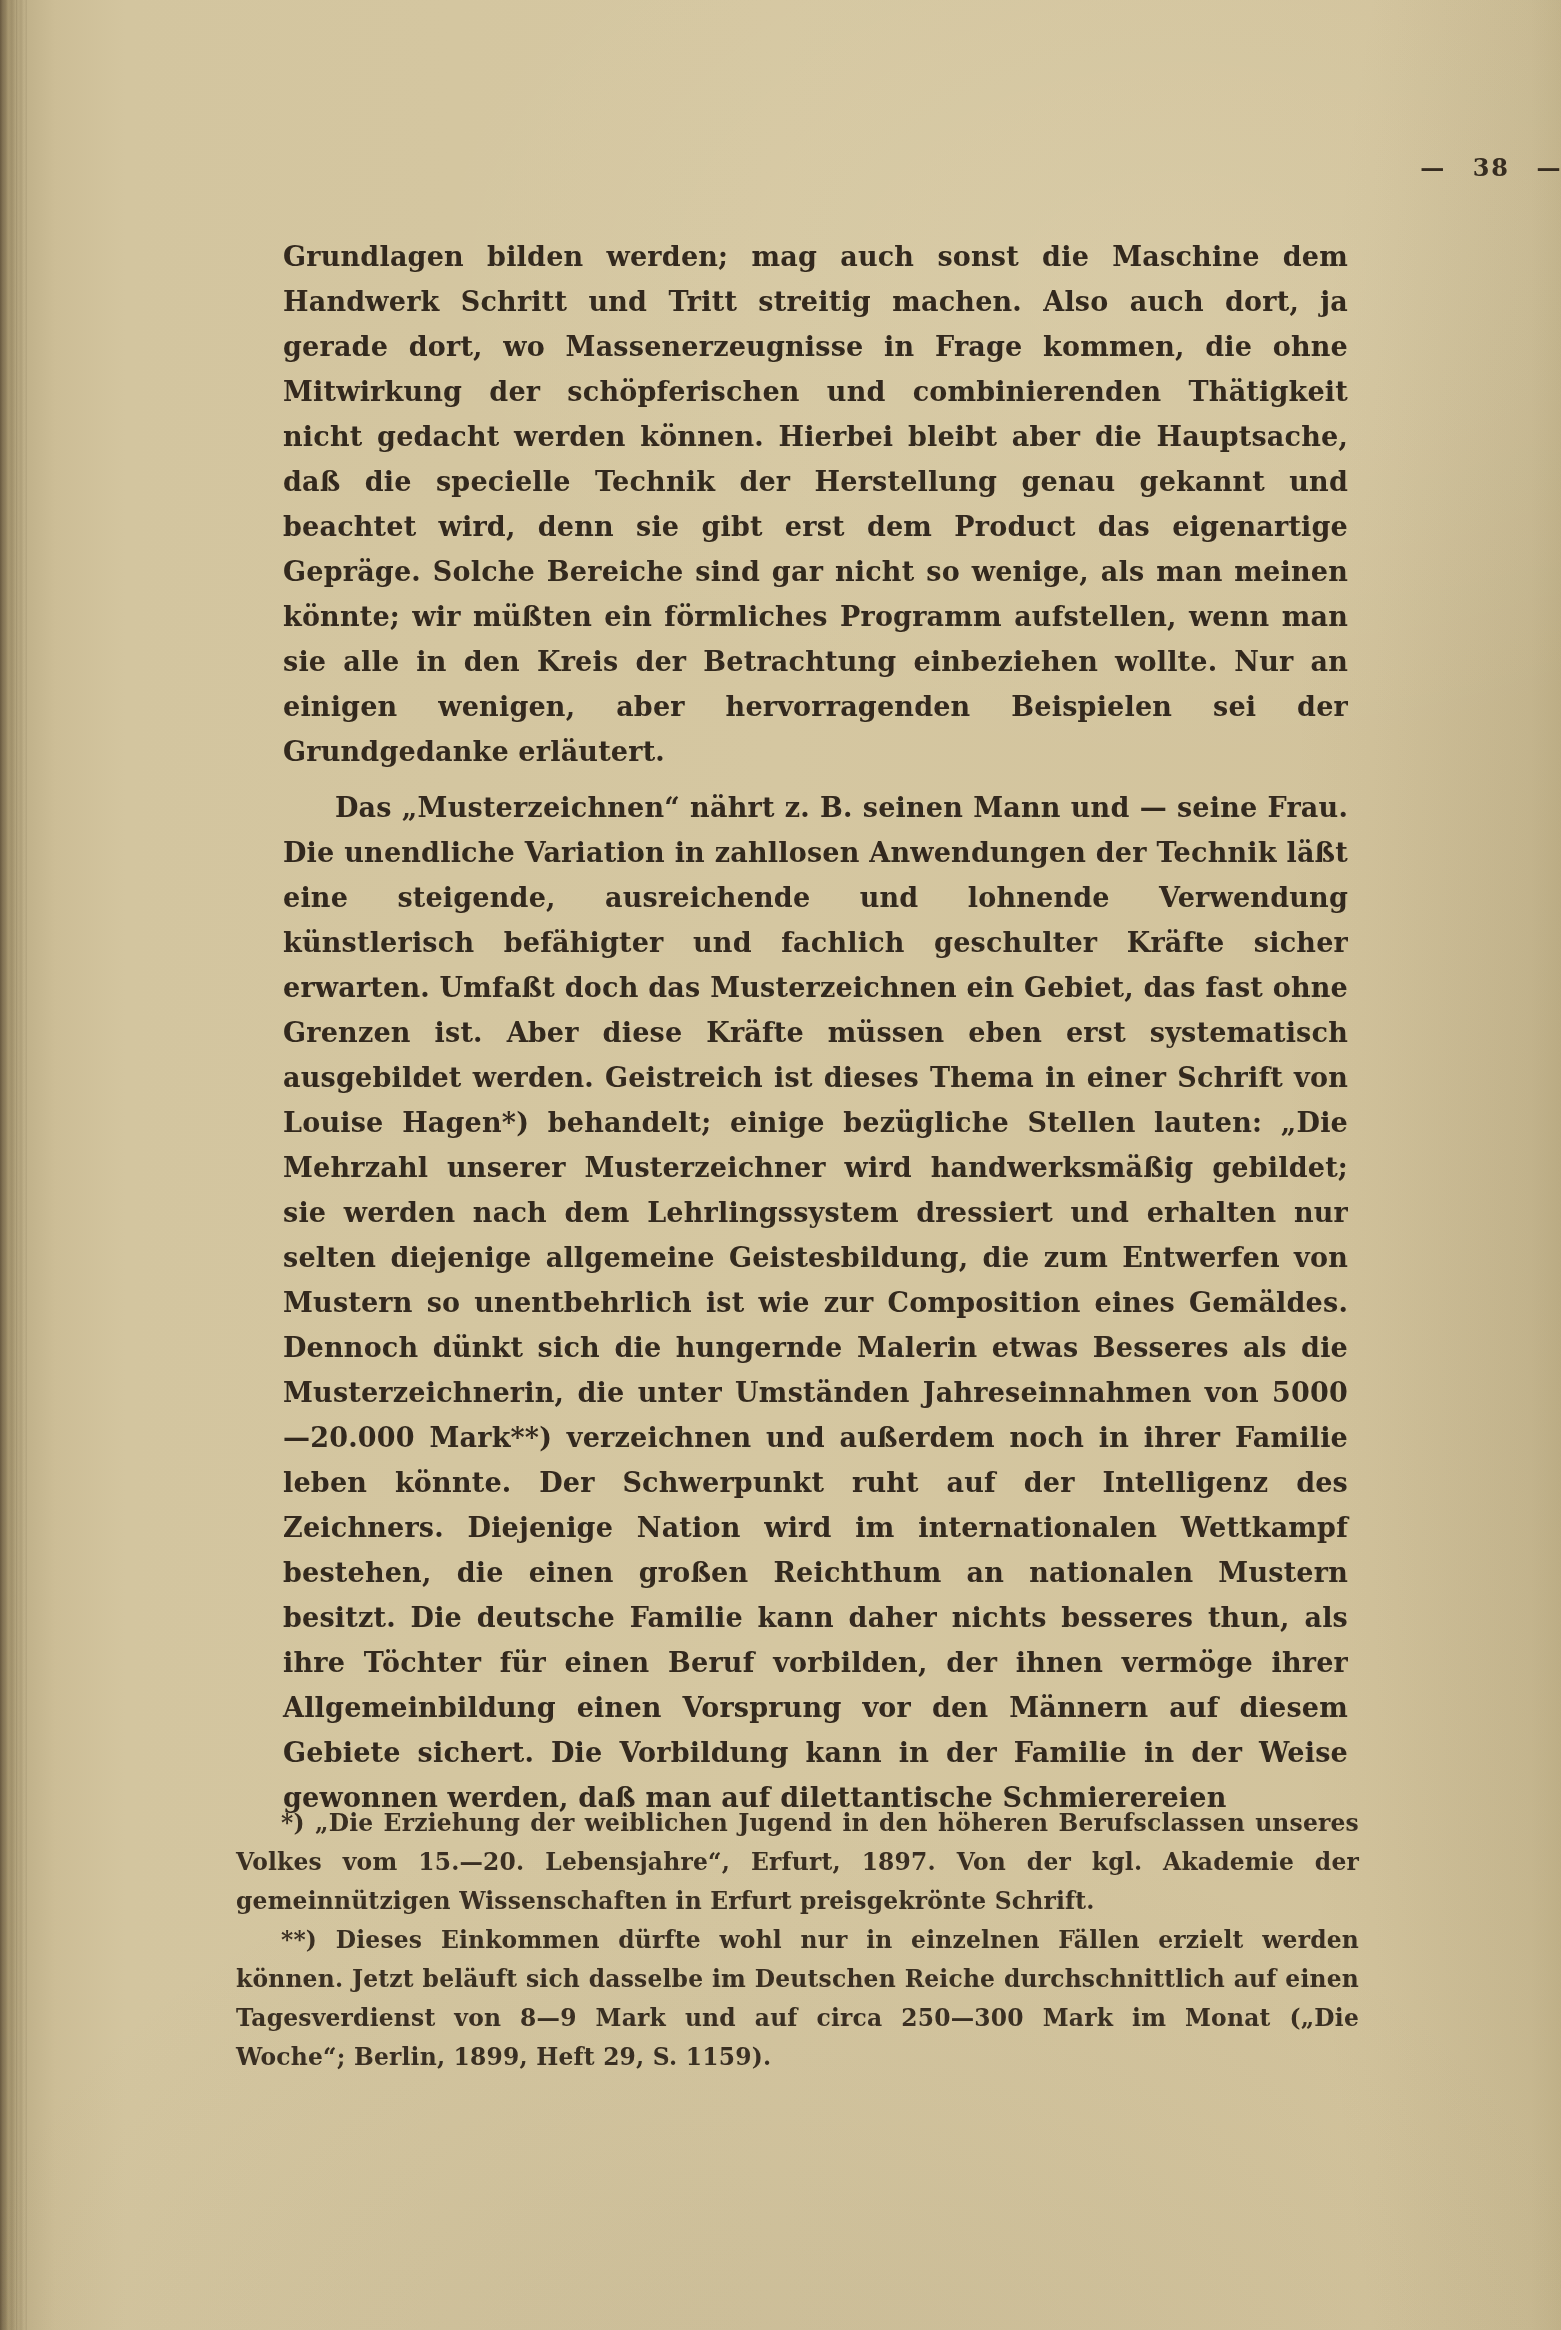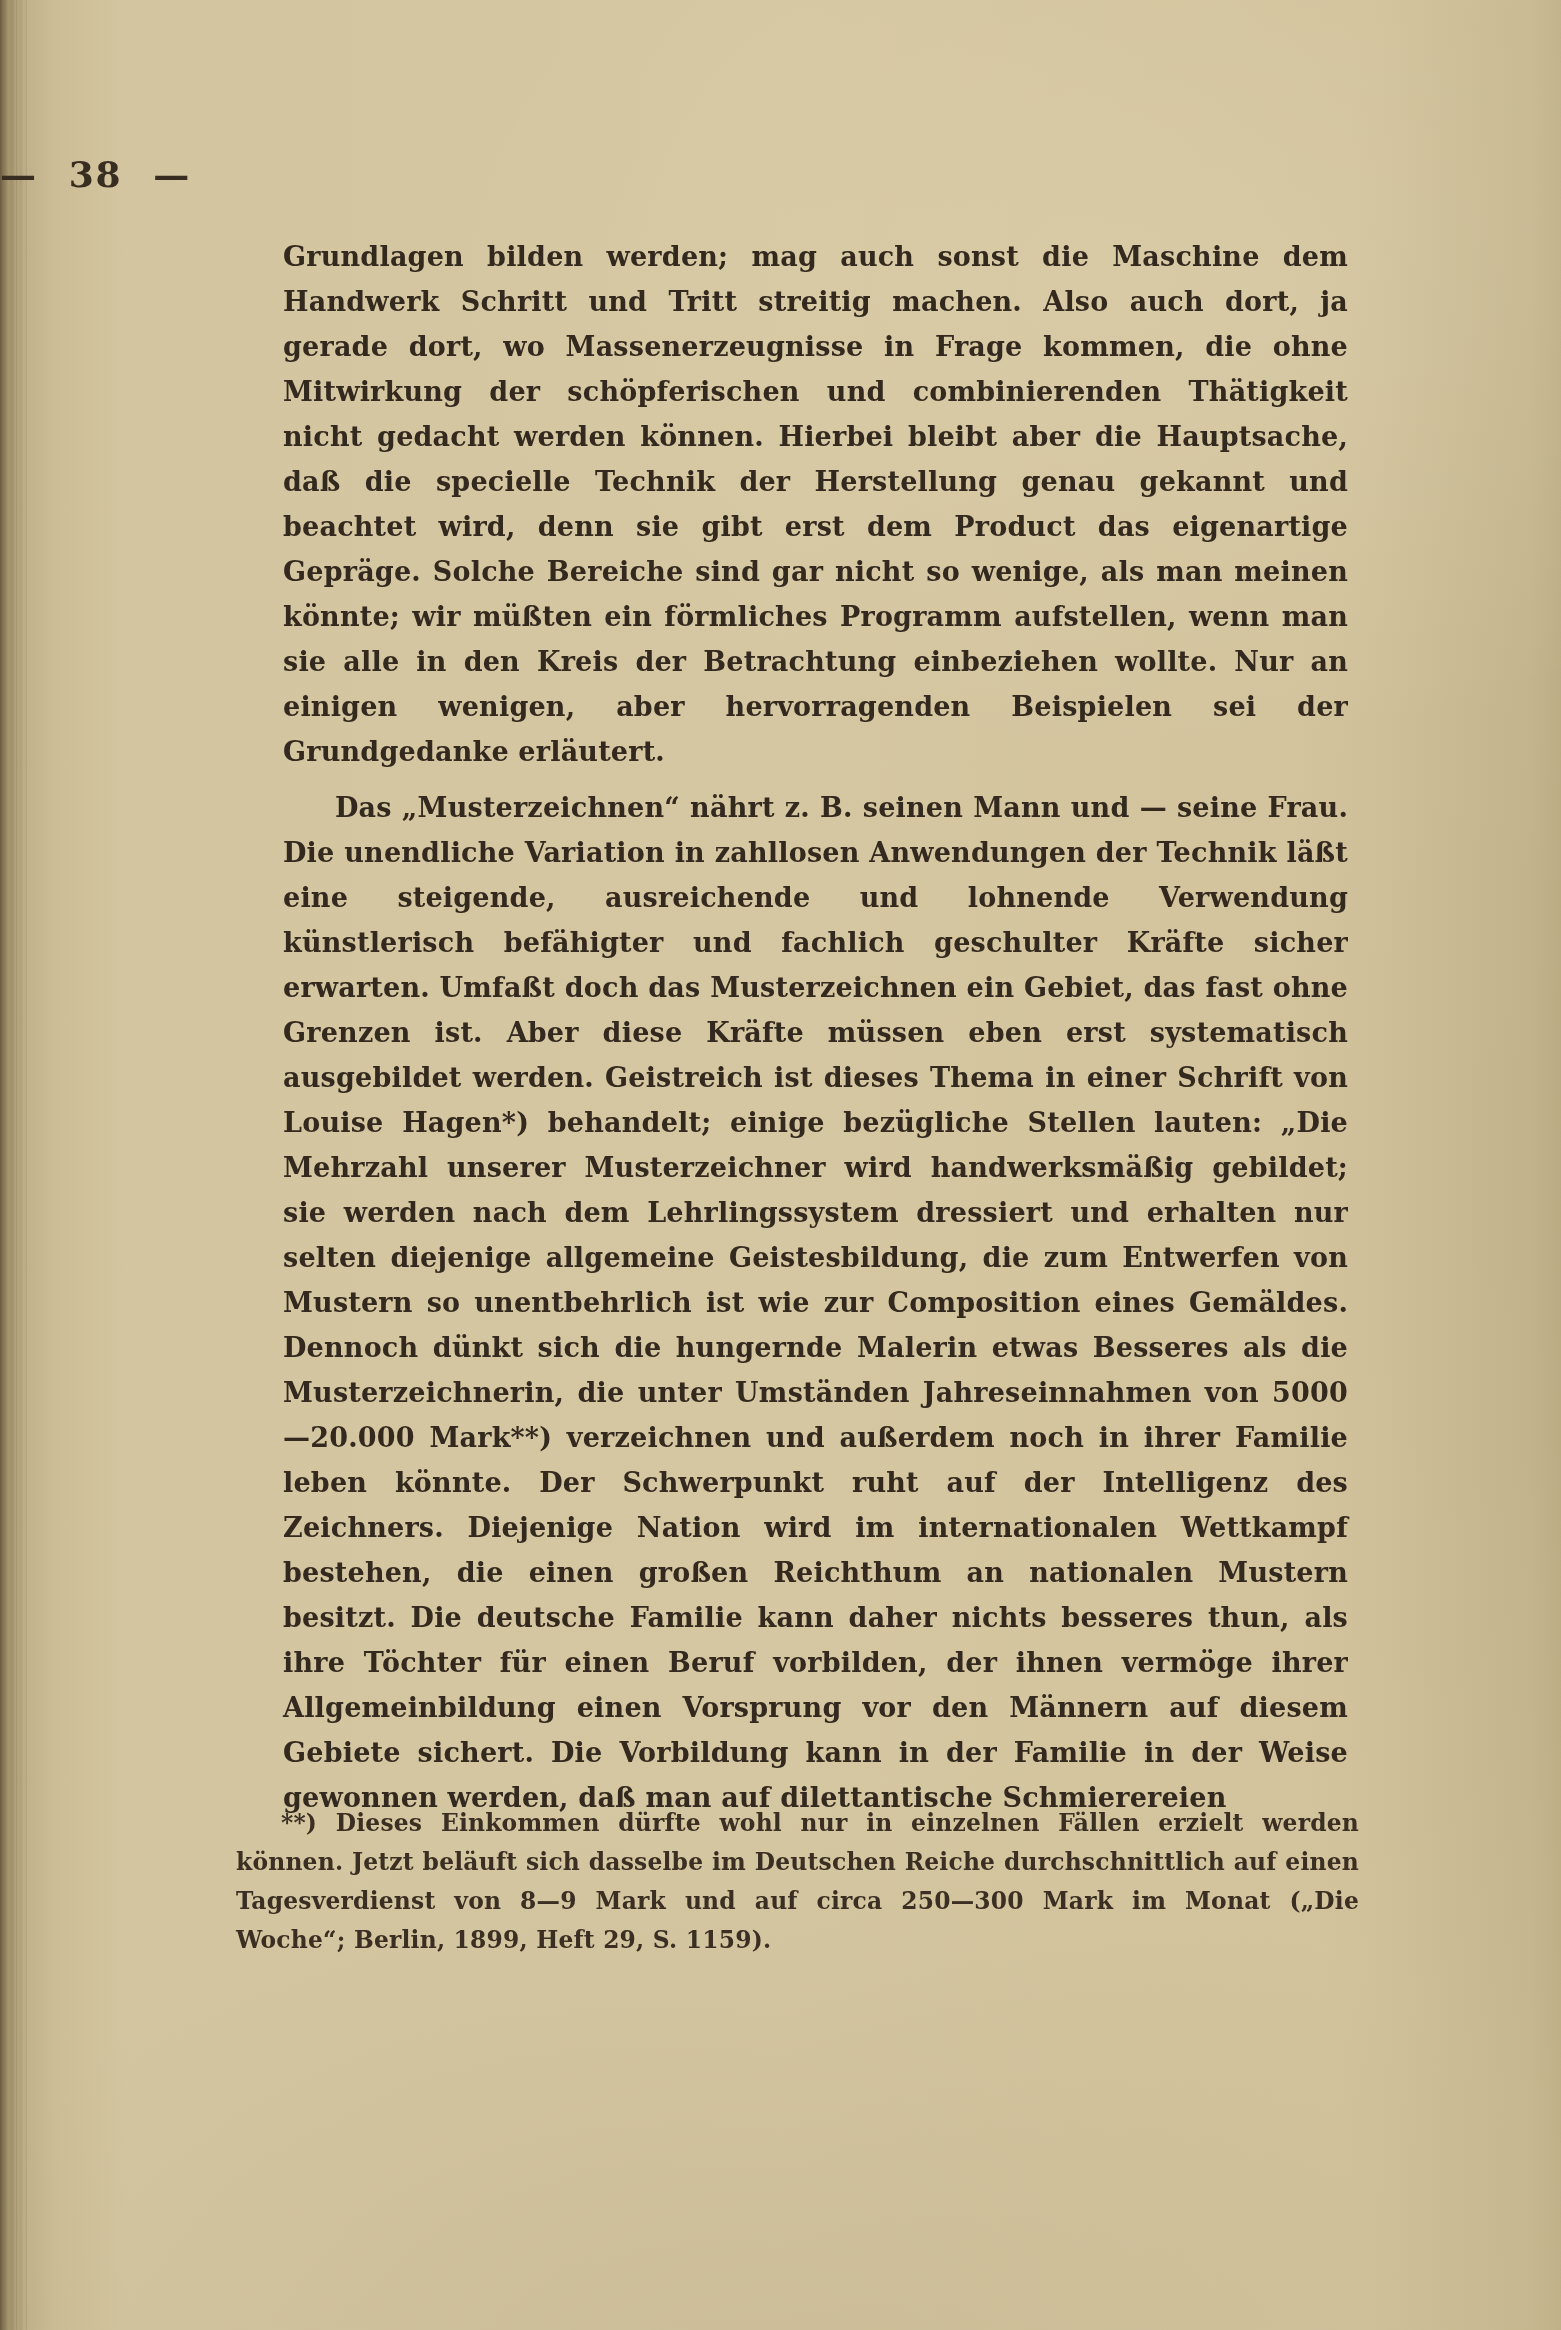--- a/index.html
+++ b/index.html
@@ -49,22 +49,22 @@
       radial-gradient(ellipse 1093px 703px at 75% 12%, rgba(255,250,230,0.10), rgba(0,0,0,0) 70%),
       radial-gradient(ellipse 1249px 937px at 50% 105%, rgba(110,92,60,0.10), rgba(0,0,0,0) 70%),
       radial-gradient(ellipse 390px 2265px at 101% 50%, rgba(110,92,60,0.12), rgba(0,0,0,0) 75%);
   }
 
   .page-number {
     position: absolute;
     top: 153px;
     left: 0;
     width: 100%;
-    text-align: left;
-    font-size: 36px;
+    text-align: right;
+    font-size: 24px;
     font-weight: bold;
     color: #372d21;
     letter-spacing: 1.6px;
     word-spacing: 17px;
   }
 
   .textblock {
     position: absolute;
     left: 272px;
     top: 223px;
@@ -106,15 +106,16 @@
 <div class="paper"></div>
 
 <div class="page-number">— 38 —</div>
 
 <div class="textblock">
   <p>Grundlagen bilden werden; mag auch sonst die Maschine dem Handwerk Schritt und Tritt streitig machen. Also auch dort, ja gerade dort, wo Massenerzeugnisse in Frage kommen, die ohne Mitwirkung der schöpferischen und combinierenden Thätigkeit nicht gedacht werden können. Hierbei bleibt aber die Hauptsache, daß die specielle Technik der Herstellung genau gekannt und beachtet wird, denn sie gibt erst dem Product das eigenartige Gepräge. Solche Bereiche sind gar nicht so wenige, als man meinen könnte; wir müßten ein förmliches Programm aufstellen, wenn man sie alle in den Kreis der Betrachtung einbeziehen wollte. Nur an einigen wenigen, aber hervorragenden Beispielen sei der Grundgedanke erläutert.</p>
   <p class="indented">Das „Musterzeichnen“ nährt z. B. seinen Mann und — seine Frau. Die unendliche Variation in zahllosen Anwendungen der Technik läßt eine steigende, ausreichende und lohnende Verwendung künstlerisch befähigter und fachlich geschulter Kräfte sicher erwarten. Umfaßt doch das Musterzeichnen ein Gebiet, das fast ohne Grenzen ist. Aber diese Kräfte müssen eben erst systematisch ausgebildet werden. Geistreich ist dieses Thema in einer Schrift von Louise Hagen*) behandelt; einige bezügliche Stellen lauten: „Die Mehrzahl unserer Musterzeichner wird handwerksmäßig gebildet; sie werden nach dem Lehrlingssystem dressiert und erhalten nur selten diejenige allgemeine Geistesbildung, die zum Entwerfen von Mustern so unentbehrlich ist wie zur Composition eines Gemäldes. Dennoch dünkt sich die hungernde Malerin etwas Besseres als die Musterzeichnerin, die unter Umständen Jahreseinnahmen von 5000—20.000 Mark**) verzeichnen und außerdem noch in ihrer Familie leben könnte. Der Schwerpunkt ruht auf der Intelligenz des Zeichners. Diejenige Nation wird im internationalen Wettkampf bestehen, die einen großen Reichthum an nationalen Mustern besitzt. Die deutsche Familie kann daher nichts besseres thun, als ihre Töchter für einen Beruf vorbilden, der ihnen vermöge ihrer Allgemeinbildung einen Vorsprung vor den Männern auf diesem Gebiete sichert. Die Vorbildung kann in der Familie in der Weise gewonnen werden, daß man auf dilettantische Schmierereien</p>
 </div>
 
 <div class="footnotes">
+  <p>*) „Die Erziehung der weiblichen Jugend in den höheren Berufsclassen unseres Volkes vom 15.—20. Lebensjahre“, Erfurt, 1897. Von der kgl. Akademie der gemeinnützigen Wissenschaften in Erfurt preisgekrönte Schrift.</p>
   <p>**) Dieses Einkommen dürfte wohl nur in einzelnen Fällen erzielt werden können. Jetzt beläuft sich dasselbe im Deutschen Reiche durchschnittlich auf einen Tagesverdienst von 8—9 Mark und auf circa 250—300 Mark im Monat („Die Woche“; Berlin, 1899, Heft 29, S. 1159).</p>
 </div>
 
 
 </body></html>

